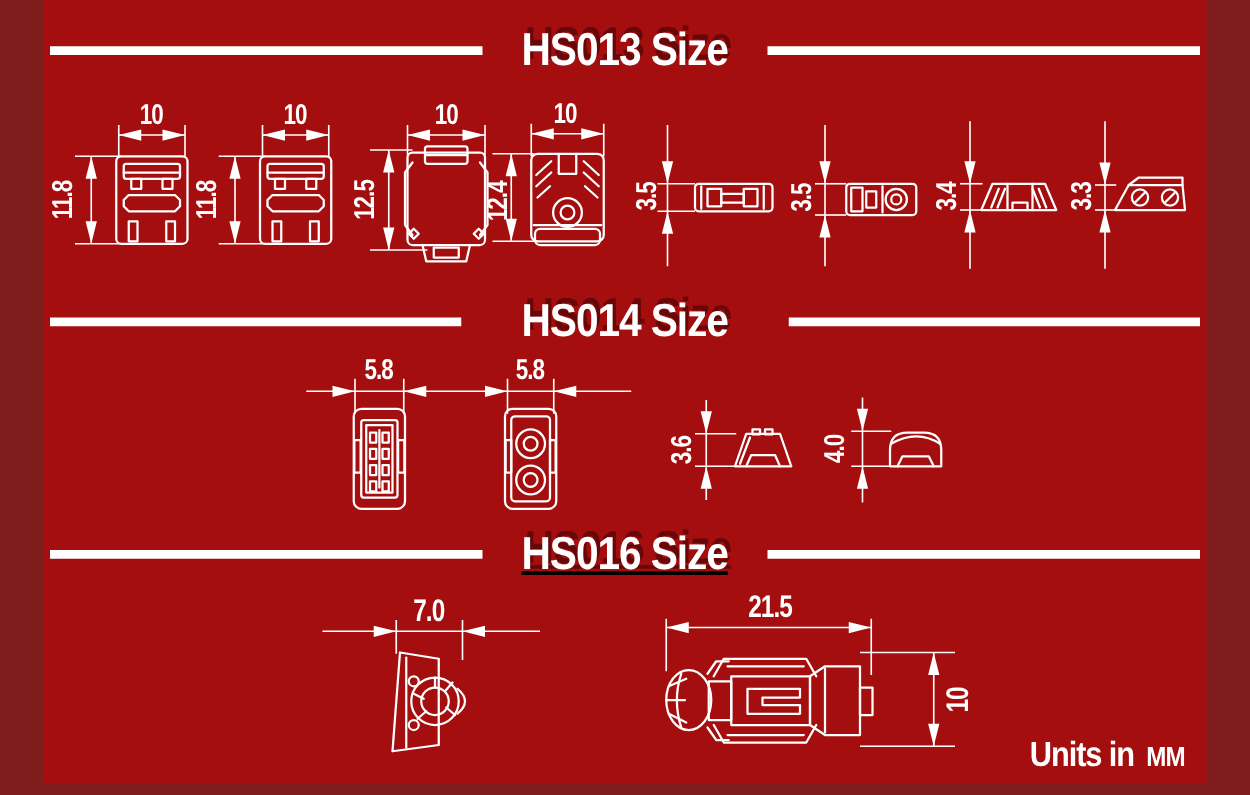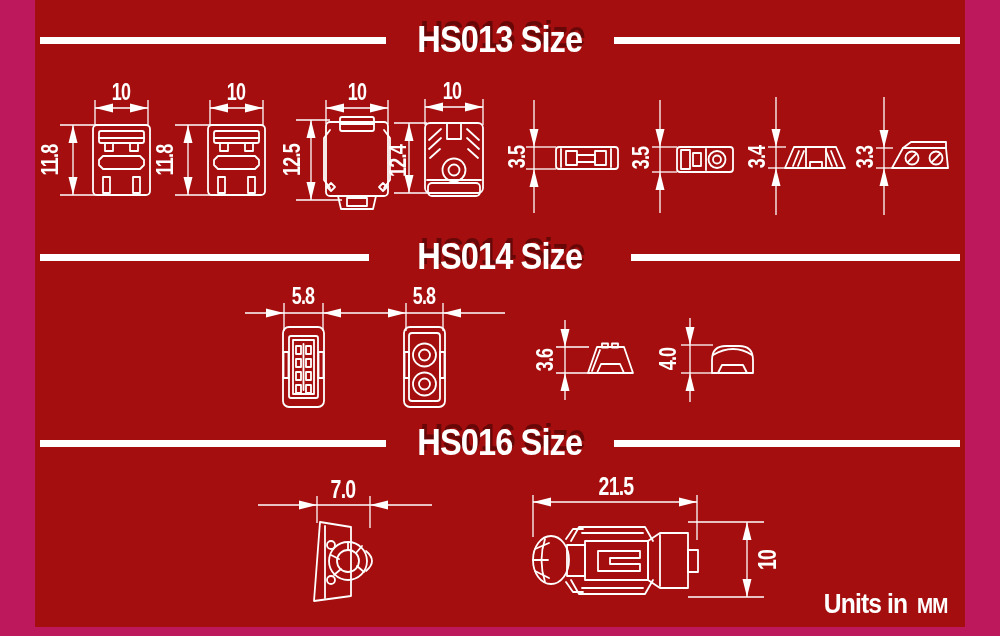--- a/index.html
+++ b/index.html
@@ -1,18 +1,18 @@
 <!DOCTYPE html>
 <html><head>
 <meta charset="utf-8">
 <style>
   html,body{margin:0;padding:0;background:#ffffff;}
   .canvas{
     position:relative;width:1000px;height:636px;overflow:hidden;
-    background:#be185d;font-family:"Liberation Sans",sans-serif;
+    background:#7f1d1d;font-family:"Liberation Sans",sans-serif;
   }
   .panel{
     position:absolute;left:35px;top:0;width:930px;height:627px;
     background:#a40e0e;
   }
   .art{position:absolute;left:0;top:0;width:1000px;height:636px;}
   .art *{vector-effect:non-scaling-stroke;}
   .outline{stroke:#ffffff;stroke-width:1.8;fill:none;stroke-linejoin:round;stroke-linecap:round;}
   .dimline{stroke:#ffffff;stroke-width:1.3;fill:none;stroke-linecap:butt;}
   .arrow{fill:#ffffff;stroke:none;}
@@ -350,21 +350,21 @@
   <div class="hdr" style="top:18px;">
     <span class="rule"></span>
     <span class="hdr-title">HS013 Size</span>
     <span class="rule"></span>
   </div>
   <div class="hdr" style="top:235px;gap:32px;">
     <span class="rule"></span>
     <span class="hdr-title">HS014 Size</span>
     <span class="rule"></span>
   </div>
-  <div class="hdr" style="top:421px;">
+  <div class="hdr" style="top:421px;text-decoration:underline;">
     <span class="rule"></span>
     <span class="hdr-title">HS016 Size</span>
     <span class="rule"></span>
   </div>
 
   <div class="dim" style="left:121px;top:92px;">10</div>
   <div class="dim" style="left:236px;top:92px;">10</div>
   <div class="dim" style="left:357px;top:92px;">10</div>
   <div class="dim" style="left:452px;top:91px;">10</div>
   <div class="dim v" style="left:50px;top:160px;">11.8</div>

